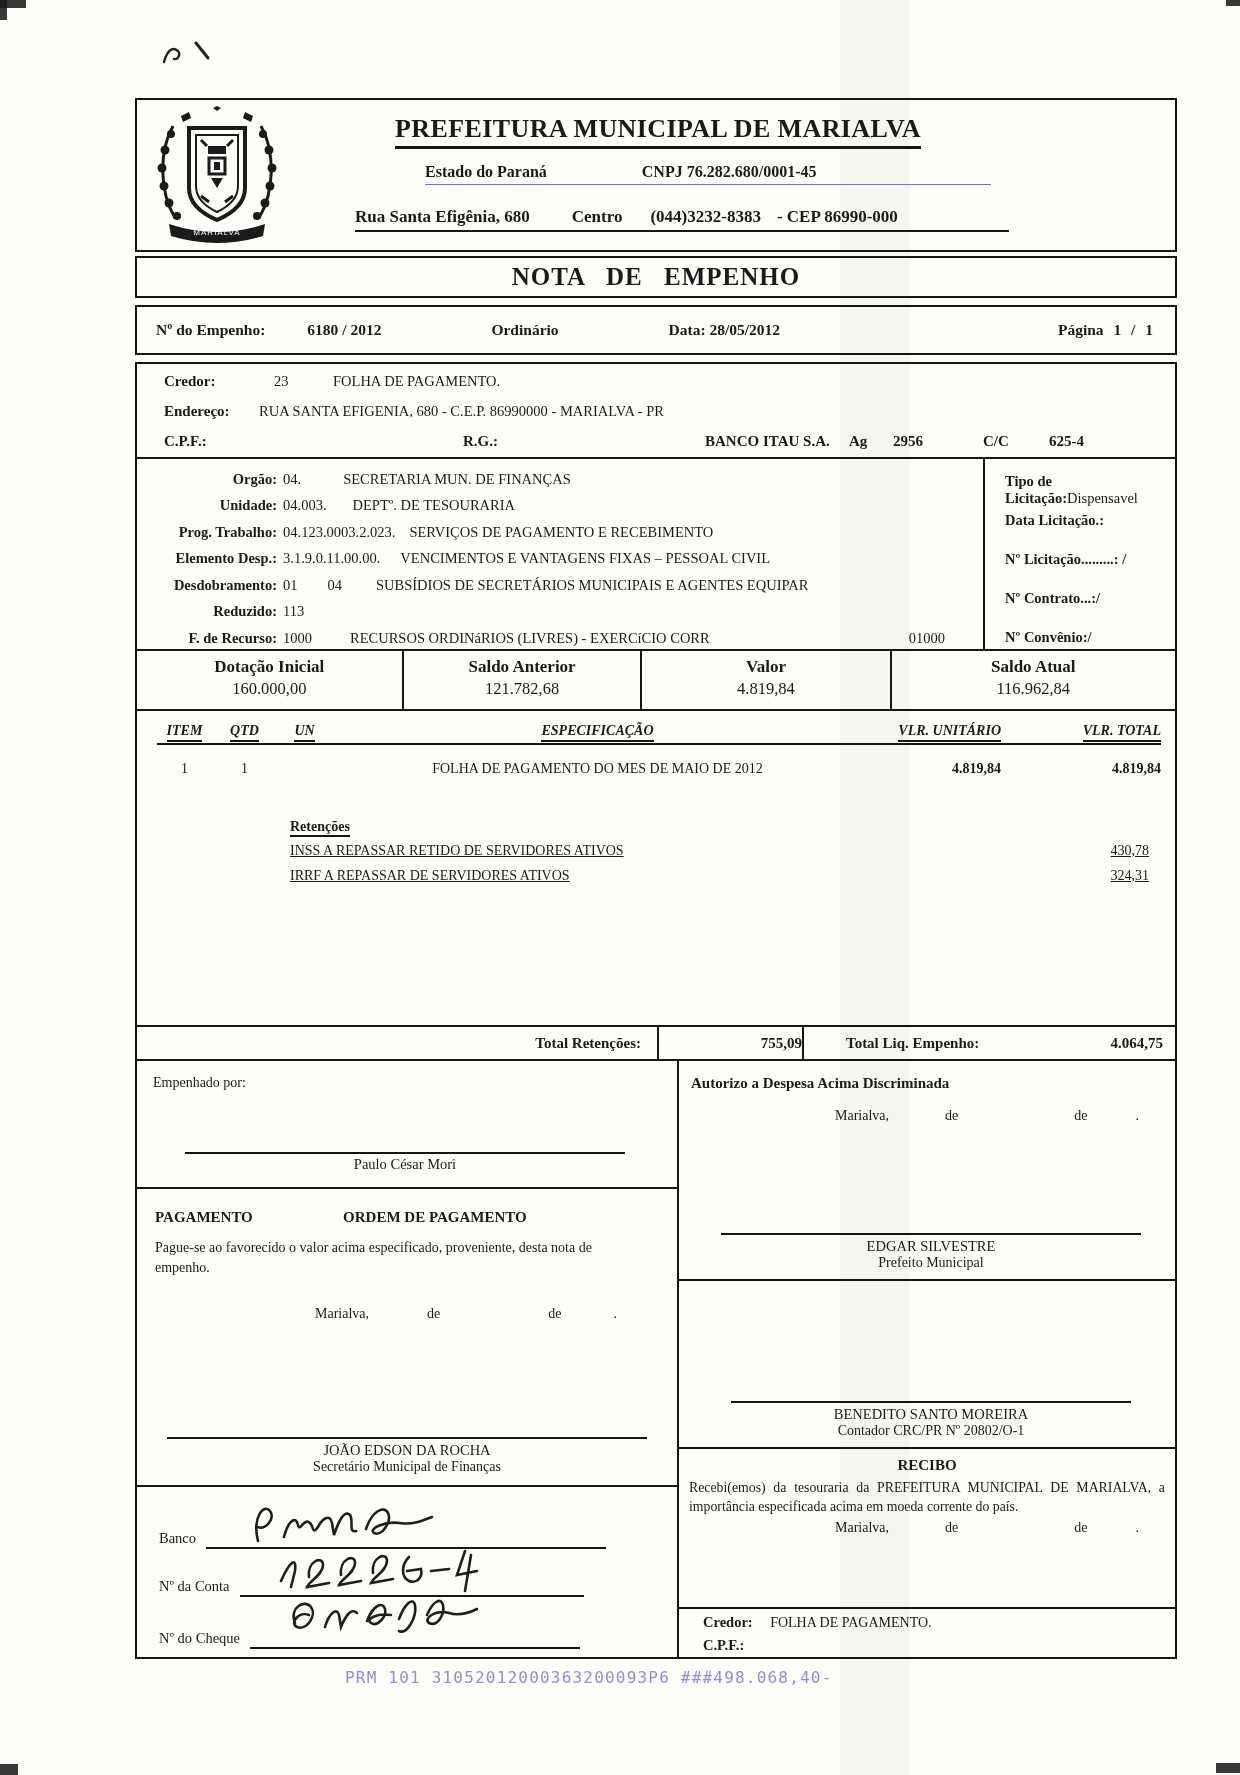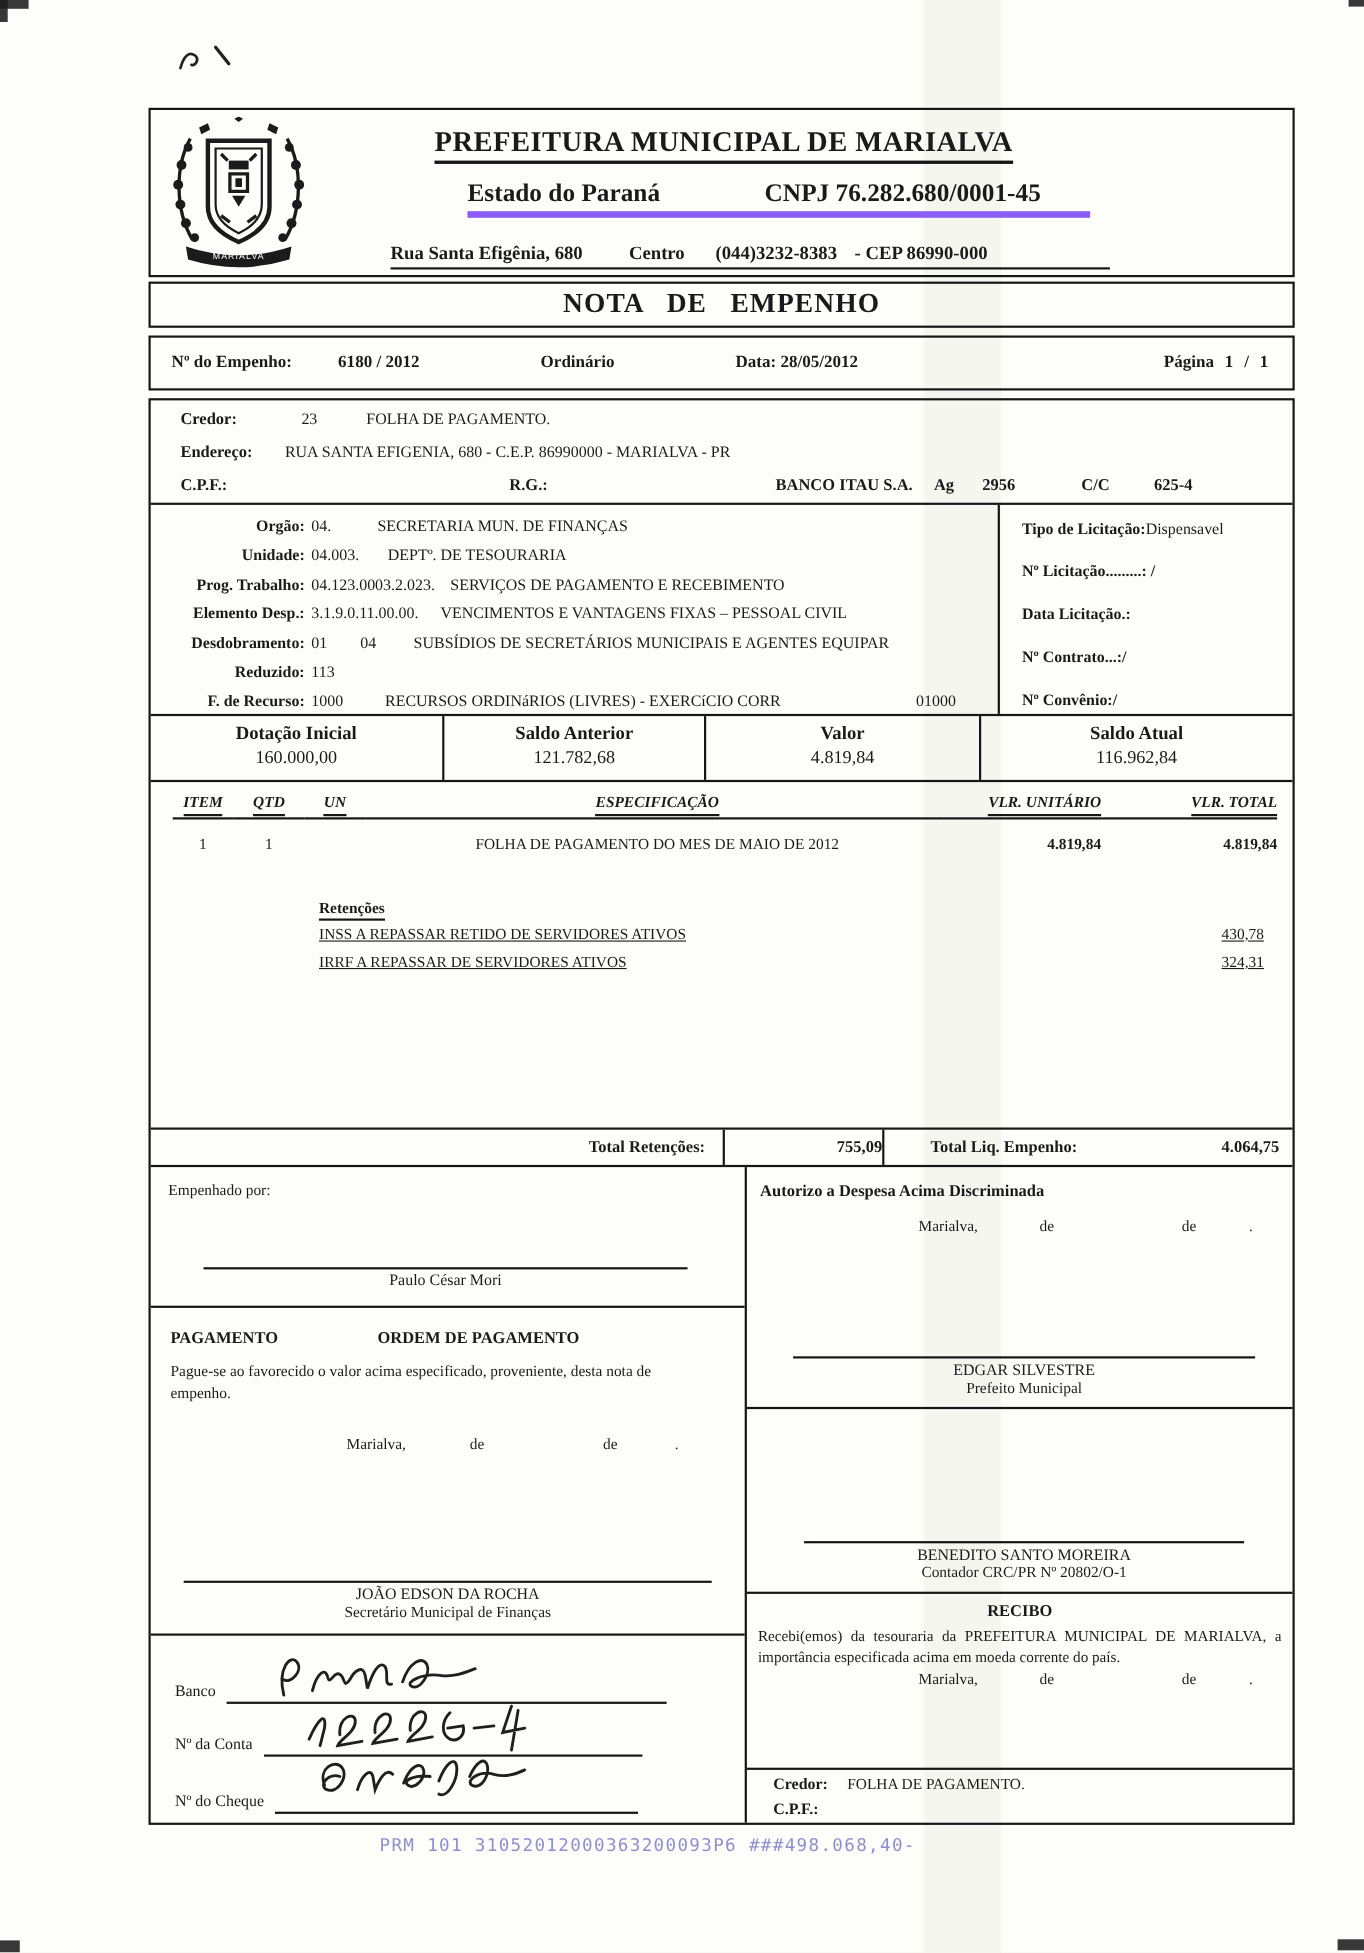--- a/index.html
+++ b/index.html
@@ -13,21 +13,21 @@
   .box { border:2px solid #161616; }
   .gap4 { margin-top:4px; } .gap7 { margin-top:7px; }
 
   
   .hdr { height:154px; position:relative; }
   .hdr-logo { position:absolute; left:14px; top:6px; width:132px; height:142px; }
   .hdr-text { margin-left:160px; padding-top:14px; }
   .hdr-title { display:inline-block; margin-left:98px; font-size:26px; font-weight:bold;
                border-bottom:3px solid #161616; padding-bottom:2px; letter-spacing:.4px; }
   .hdr-row2 { display:flex; margin-left:128px; margin-top:14px; width:566px;
-              border-bottom:6px solid #8b5cf6; padding-bottom:3px; font-size:23px; font-weight:bold; }
+              border-bottom:1px solid #8b5cf6; padding-bottom:3px; font-size:16px; font-weight:bold; }
   .hdr-row2 .sp { width:95px; }
   .hdr-row3 { display:flex; margin-left:58px; margin-top:22px; width:654px;
               border-bottom:2px solid #161616; padding-bottom:3px; font-size:17px; font-weight:bold; }
   .hdr-row3 .sp1 { width:42px; } .hdr-row3 .sp2 { width:28px; } .hdr-row3 .sp3 { width:16px; }
 
   
   .band { height:42px; display:flex; align-items:center; justify-content:center;
           font-size:25px; font-weight:bold; word-spacing:14px; letter-spacing:1px; }
 
   
@@ -37,21 +37,21 @@
   .emprow .pg { margin-left:auto; margin-right:22px; word-spacing:6px; }
 
   
   .sec { border-top:2px solid #161616; }
   .credor { height:93px; padding-top:9px; font-size:14.5px; }
   .credor .row { position:relative; height:30px; }
   .credor .lab { font-weight:bold; font-size:15px; }
   .abs { position:absolute; }
 
   .budget { display:flex; height:192px; font-size:14.5px; }
-  .budget-left { width:770px; padding-top:7px;border-radius:15px; }
+  .budget-left { width:846px; padding-top:7px;border-radius:15px; }
   .brow { display:flex; height:26.5px; align-items:center; }
   .brow .blab { width:140px; text-align:right; font-weight:bold; flex:0 0 140px; }
   .brow .bcode { margin-left:6px; }
   .budget-right { flex:1; border-left:2px solid #161616; padding:14px 0 0 20px; font-size:14.5px; }
   .budget-right .lrow { height:39px; font-weight:bold; }
   .budget-right .lval { font-weight:normal; }
 
   .dotacao { display:flex; height:60px; text-align:center; }
   .dcell { flex:0 0 25.5%; padding-top:6px; }
   .dcell + .dcell { border-left:2px solid #161616; }
@@ -278,22 +278,22 @@
           </div>
           <div class="brow">
             <span class="blab">F. de Recurso:</span>
             <span class="bcode">1000</span>
             <span style="margin-left:38px;">RECURSOS ORDINáRIOS (LIVRES) - EXERCíCIO CORR</span>
             <span style="margin-left:auto; margin-right:38px;">01000</span>
           </div>
         </div>
         <div class="budget-right">
           <div class="lrow"><span>Tipo de Licitação:</span><span class="lval">Dispensavel</span></div>
+          <div class="lrow">Data Licitação.:</div>
           <div class="lrow">Nº Licitação.........: /</div>
-          <div class="lrow">Data Licitação.:</div>
           <div class="lrow">Nº Contrato...:/</div>
           <div class="lrow">Nº Convênio:/</div>
         </div>
       </div>
 
       <div class="sec dotacao">
         <div class="dcell">
           <div class="dh">Dotação Inicial</div>
           <div class="dv">160.000,00</div>
         </div>

